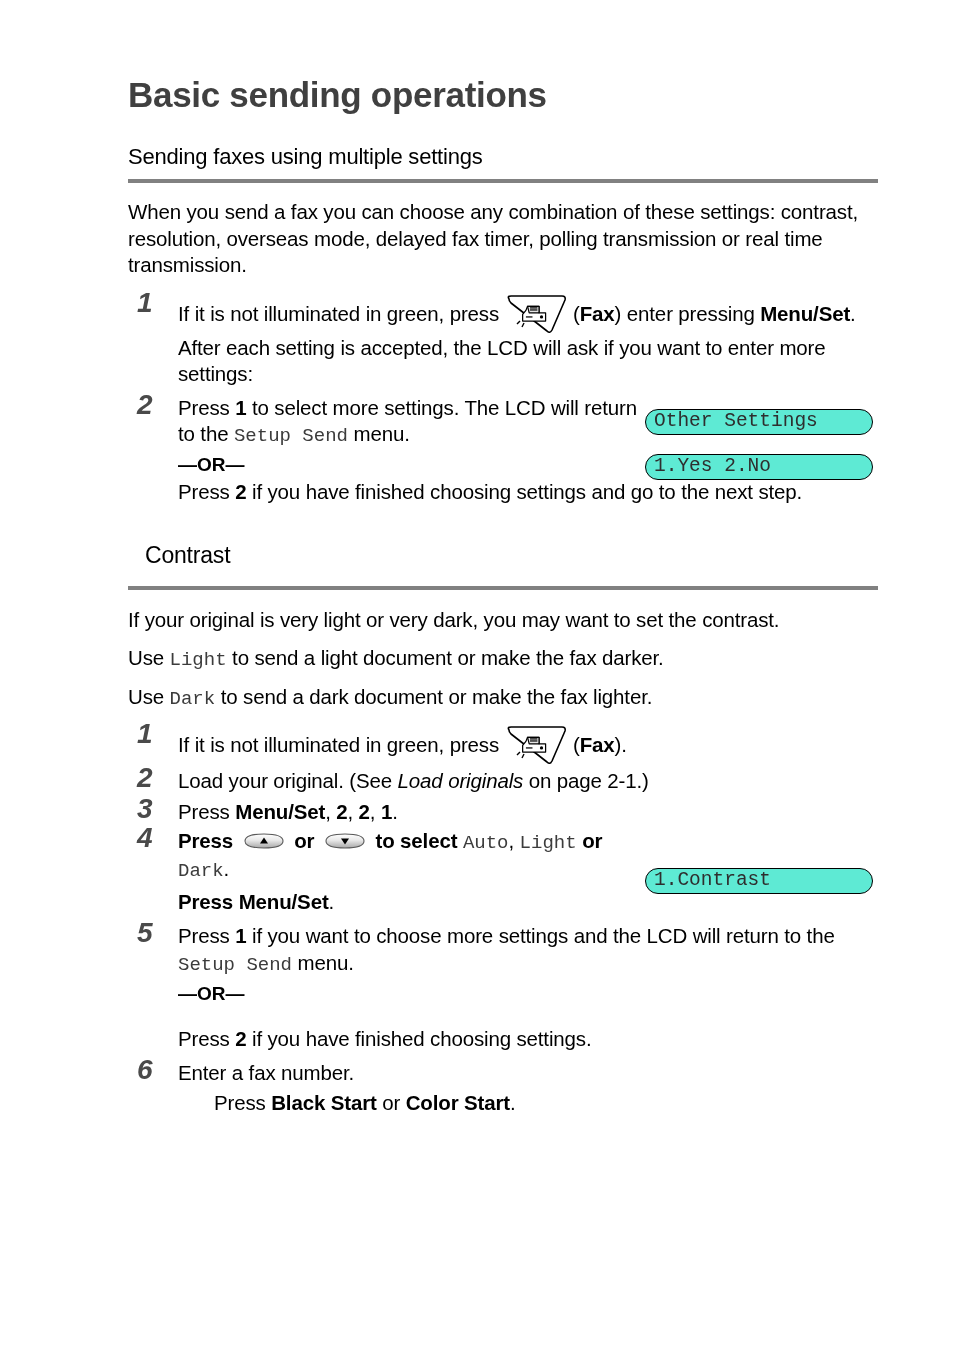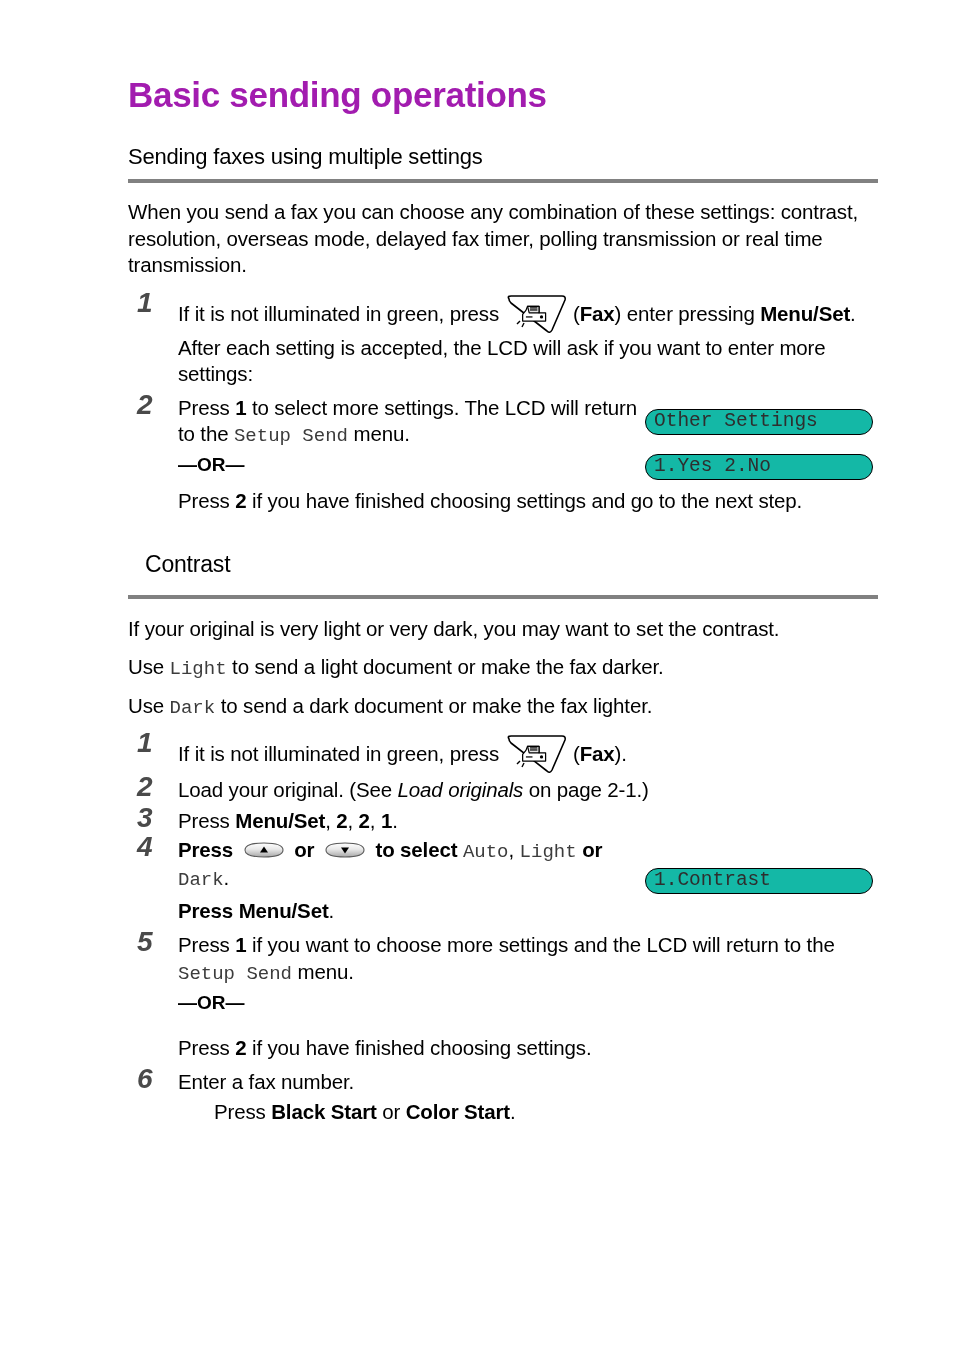--- a/index.html
+++ b/index.html
@@ -28,21 +28,21 @@
     width: 750px;
   }
 
   
   h1.chapter-title {
     font-size: 35px;
     font-weight: bold;
     letter-spacing: -0.3px;
     margin: 0 0 0 0;
     line-height: 42px;
-    color: #a21caf;
+    color: #404040;
   }
   h2.section-title {
     font-size: 22px;
     font-weight: normal;
     letter-spacing: -0.2px;
     margin: 26px 0 0 0;
     line-height: 30px;
   }
   h3.sub-title {
     font-size: 23px;
@@ -130,21 +130,21 @@
   .arrow-key svg { display:block; }
 
   
   .lcd {
     position: absolute;
     width: 228px;
     height: 26px;
     border: 1.6px solid #000;
     border-radius: 13px;
     box-sizing: border-box;
-    background: #14b8a6;
+    background: #5eead4;
     font-family: "Liberation Mono", "DejaVu Sans Mono", monospace;
     font-size: 19.5px;
     line-height: 23px;
     color: #2e2e2e;
     padding: 0 0 12px 8px;
     letter-spacing: 0px;
     white-space: pre;
     overflow: hidden;
   }
   #lcd-other-settings { left: 645px; top: 409px; }
@@ -201,21 +201,21 @@
           </svg></span><span>(</span><b>Fax</b><span>)</span><span> enter pressing </span><b>Menu/Set</b><span>. After each setting is accepted, the LCD will ask if you want to enter more settings:</span>
       </div>
     </div>
 
     <div class="step" style="margin-top:7px;">
       <div class="step-num">2</div>
       <div class="step-body" style="width:460px;">
         <span>Press </span><b>1</b><span> to select more settings. The LCD will return to the </span><span class="mono">Setup Send</span><span> menu.</span>
       </div>
       <div class="or-line">—OR—</div>
-      <div class="step-body" style="margin-top:12px;">
+      <div class="step-body" style="margin-top:3px;">
         <span>Press </span><b>2</b><span> if you have finished choosing settings and go to the next step.</span>
       </div>
     </div>
 
     <h3 class="sub-title" style="margin-top:36px;">Contrast</h3>
     <div class="rule"></div>
 
     <p class="para" style="margin-top:17px;">If your original is very light or very dark, you may want to set the contrast.</p>
 
     <p class="para" style="margin-top:11px;">

